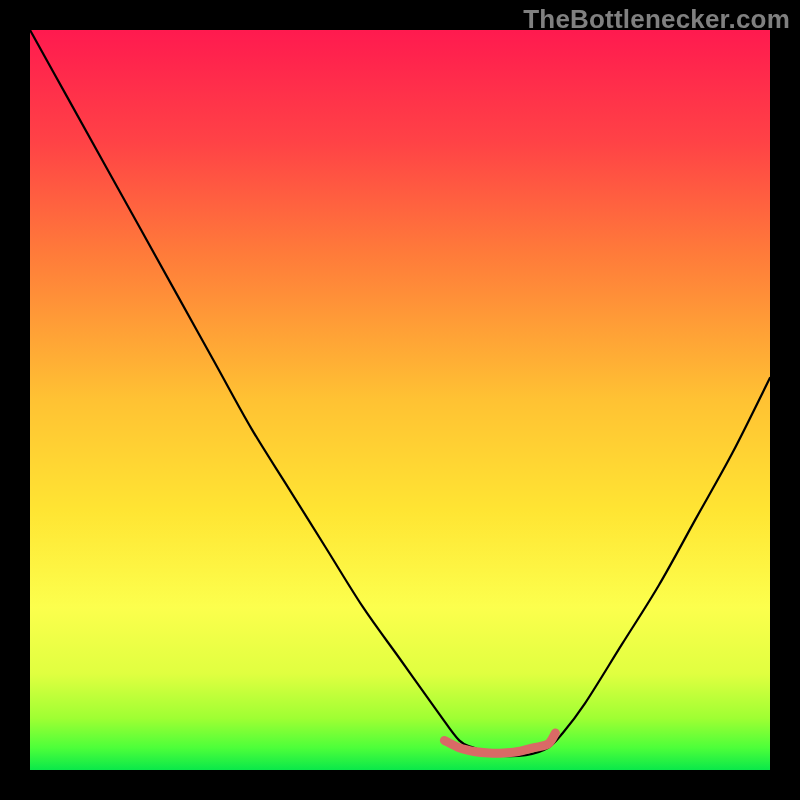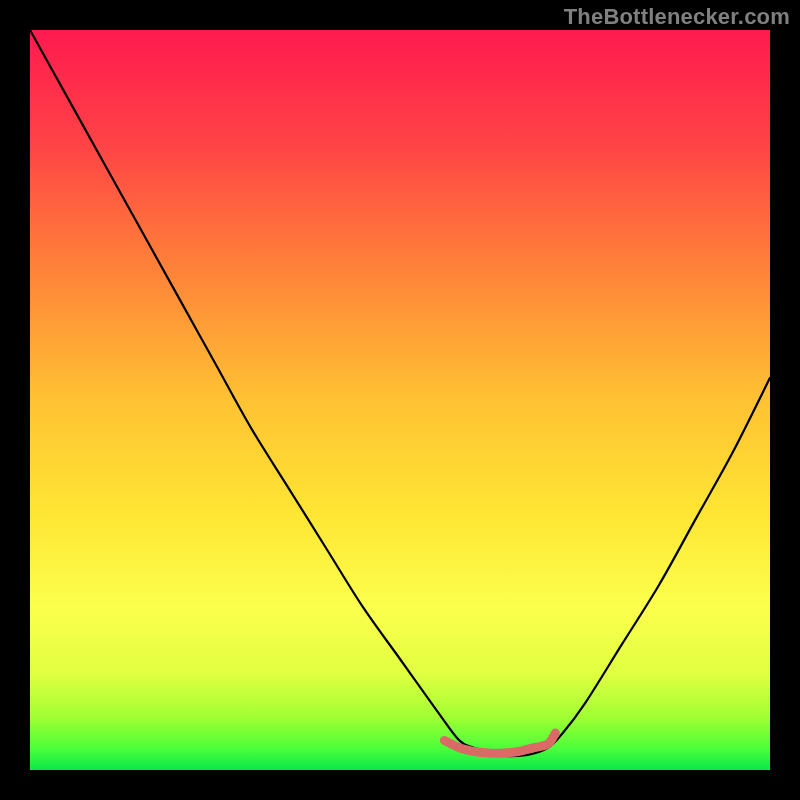--- a/index.html
+++ b/index.html
@@ -9,21 +9,21 @@
     height: 800px;
     background: #000;
     overflow: hidden;
   }
   .attribution {
     position: absolute;
     top: 4px;
     right: 10px;
     color: #808080;
     font-family: Arial, Helvetica, sans-serif;
-    font-size: 22px;
+    font-size: 26px;
     font-weight: bold;
     letter-spacing: 0.2px;
     z-index: 10;
   }
   .plot-area {
     position: absolute;
     left: 30px;
     top: 30px;
     width: 740px;
     height: 740px;

